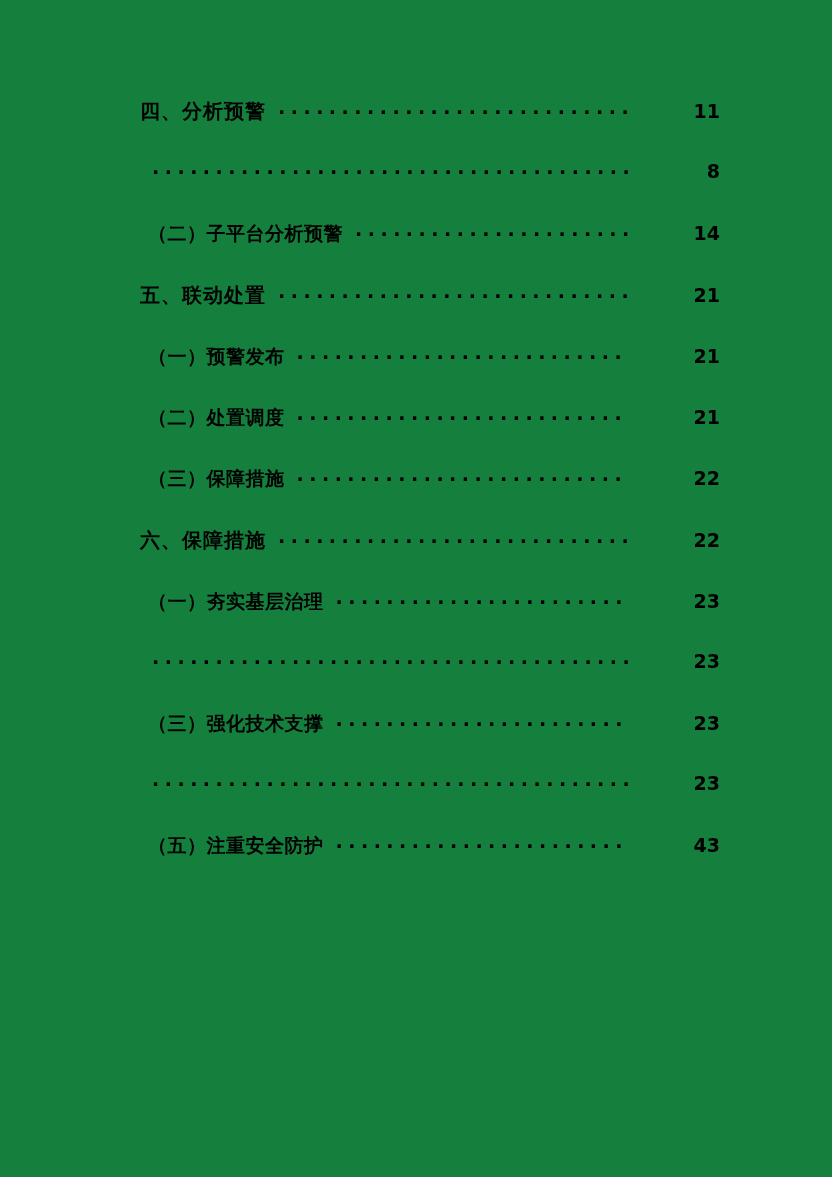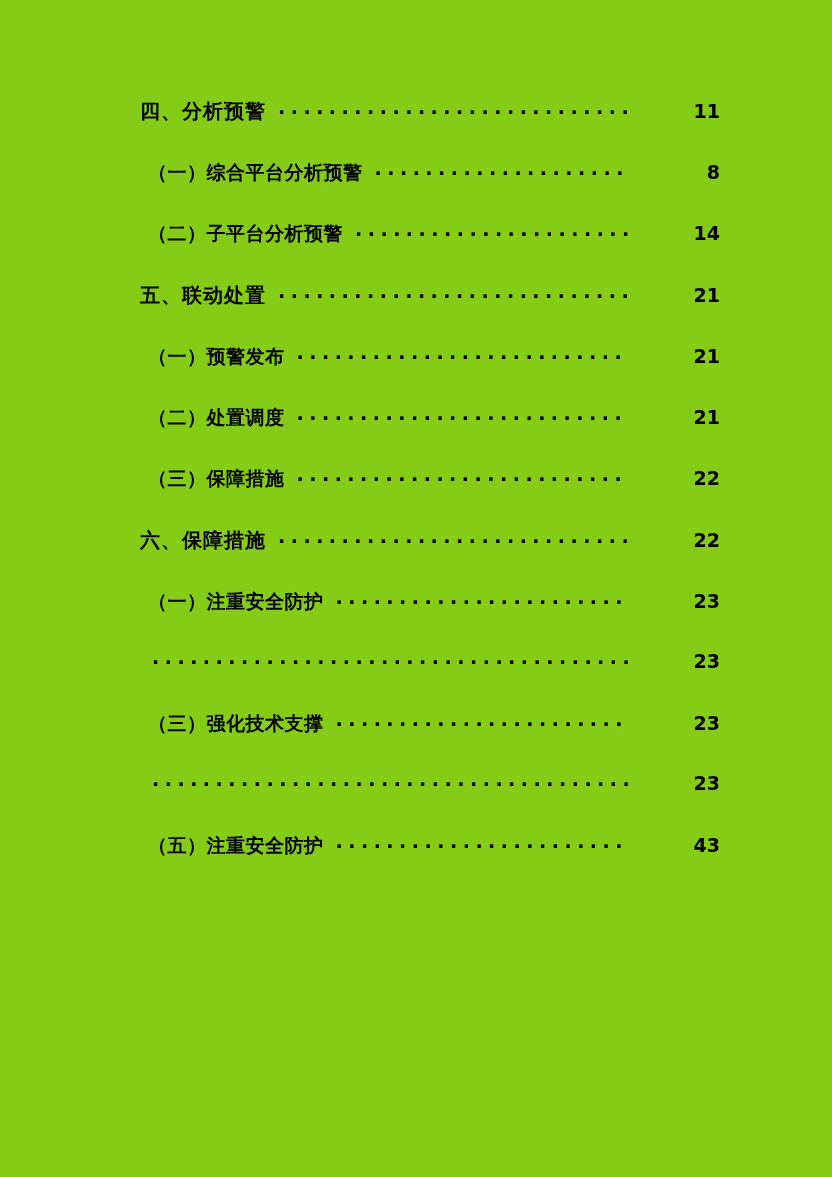--- a/index.html
+++ b/index.html
@@ -4,21 +4,21 @@
 <style>
   html, body {
     margin: 0;
     padding: 0;
     background: #ffffff;
   }
   .page {
     position: relative;
     width: 832px;
     height: 1177px;
-    background: #84cc16;
+    background: #15803d;
     font-family: "DejaVu Sans", "Liberation Sans", sans-serif;
     color: #000000;
     overflow: hidden;
   }
   .toc {
     position: absolute;
     left: 140px;
     top: 98px;
     width: 580px;
   }
@@ -76,21 +76,20 @@
 <body>
 
 <div class="page">
   <div class="toc" id="toc">
       <div class="toc-entry lvl1">
         <span class="title">四、分析预警</span>
         <span class="leader">..........................................................................................</span>
         <span class="pageno">11</span>
       </div>
       <div class="toc-entry lvl2">
-        <span class="title">（一）综合平台分析预警</span>
         <span class="leader">..........................................................................................</span>
         <span class="pageno">8</span>
       </div>
       <div class="toc-entry lvl2">
         <span class="title">（二）子平台分析预警</span>
         <span class="leader">..........................................................................................</span>
         <span class="pageno">14</span>
       </div>
       <div class="toc-entry lvl1">
         <span class="title">五、联动处置</span>
@@ -111,21 +110,21 @@
         <span class="title">（三）保障措施</span>
         <span class="leader">..........................................................................................</span>
         <span class="pageno">22</span>
       </div>
       <div class="toc-entry lvl1">
         <span class="title">六、保障措施</span>
         <span class="leader">..........................................................................................</span>
         <span class="pageno">22</span>
       </div>
       <div class="toc-entry lvl2">
-        <span class="title">（一）注重安全防护</span>
+        <span class="title">（一）夯实基层治理</span>
         <span class="leader">..........................................................................................</span>
         <span class="pageno">23</span>
       </div>
       <div class="toc-entry lvl2">
         <span class="leader">..........................................................................................</span>
         <span class="pageno">23</span>
       </div>
       <div class="toc-entry lvl2">
         <span class="title">（三）强化技术支撑</span>
         <span class="leader">..........................................................................................</span>

